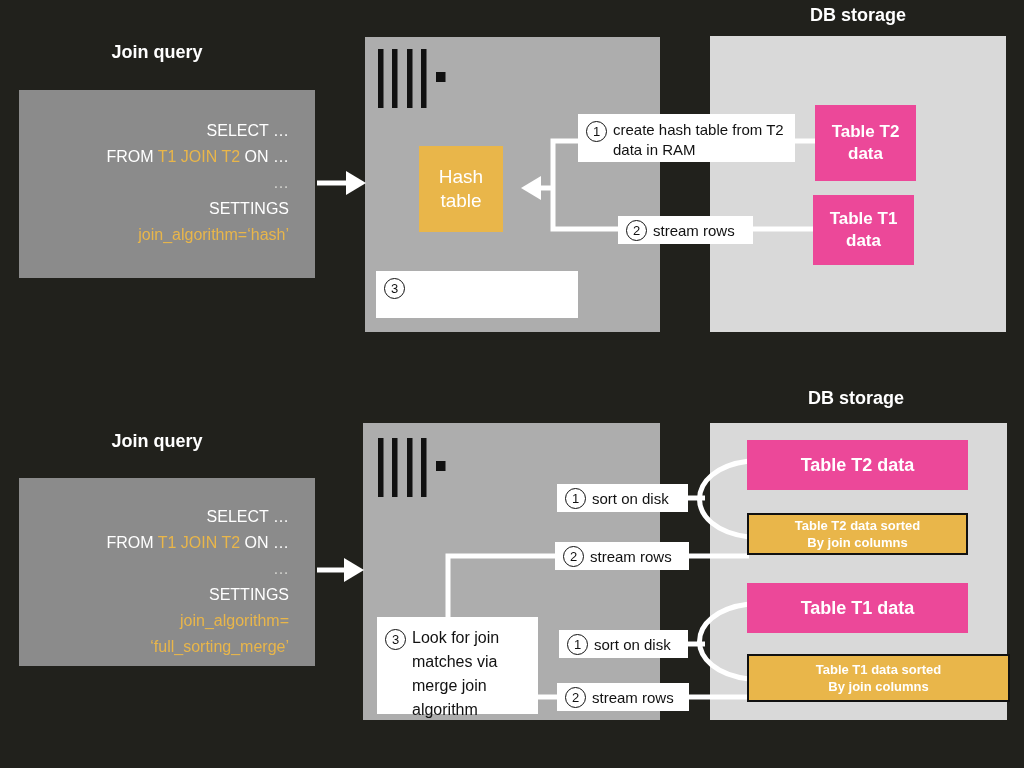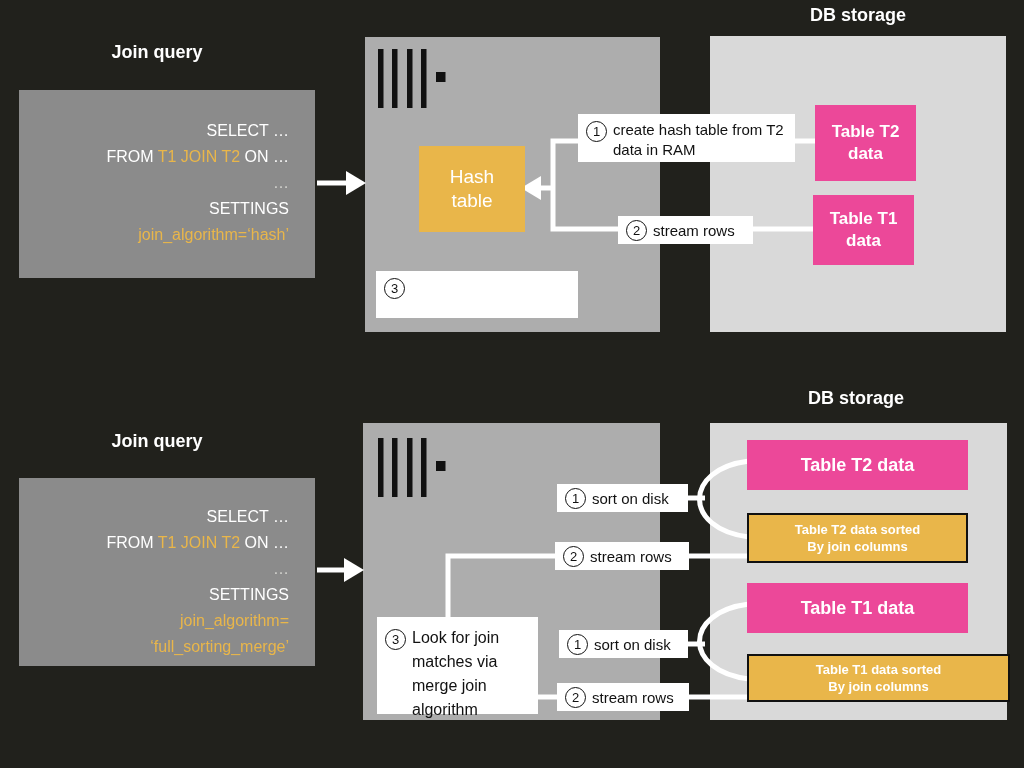--- a/index.html
+++ b/index.html
@@ -41,21 +41,21 @@
   .step.big{font-size:16px;line-height:24px;padding:9px 8px;}
   .step.big .num{margin-top:3px;}
 
   svg.lines{position:absolute;left:0;top:0;z-index:5;}
 
   
   .d1-title{left:57px;top:42px;width:200px;}
   .d1-query{left:19px;top:90px;width:296px;height:188px;}
   .d1-server{left:365px;top:37px;width:295px;height:295px;}
   .d1-icon{left:378px;top:49px;}
-  .d1-hash{left:419px;top:146px;width:106px;height:86px;}
+  .d1-hash{left:419px;top:146px;width:84px;height:86px;}
   .d1-step1{left:578px;top:114px;width:217px;height:48px;}
   .d1-step2{left:618px;top:216px;width:135px;}
   .d1-step3{left:376px;top:271px;width:202px;height:47px;}
   .d1-dbtitle{left:758px;top:5px;width:200px;}
   .d1-db{left:710px;top:36px;width:296px;height:296px;}
   .d1-t2{left:815px;top:105px;width:101px;height:76px;}
   .d1-t1{left:813px;top:195px;width:101px;height:70px;}
 
   
   .d2-title{left:57px;top:431px;width:200px;}
@@ -63,21 +63,21 @@
   .d2-server{left:363px;top:423px;width:297px;height:297px;}
   .d2-icon{left:378px;top:438px;}
   .d2-sort2{left:557px;top:484px;width:131px;}
   .d2-stream2{left:555px;top:542px;width:134px;}
   .d2-step3{left:377px;top:617px;width:161px;height:97px;}
   .d2-sort1{left:559px;top:630px;width:129px;}
   .d2-stream1{left:557px;top:683px;width:132px;}
   .d2-dbtitle{left:756px;top:388px;width:200px;}
   .d2-db{left:710px;top:423px;width:297px;height:297px;}
   .d2-t2{left:747px;top:440px;width:221px;height:50px;}
-  .d2-t2s{left:747px;top:513px;width:221px;height:50px;}
+  .d2-t2s{left:747px;top:513px;width:221px;height:42px;}
   .d2-t1{left:747px;top:583px;width:221px;height:50px;}
   .d2-t1s{left:747px;top:654px;width:263px;height:48px;}
 </style>
 </head>
 <body>
 
 <div class="canvas">
 
   <div class="abs title d1-title">Join query</div>
 

